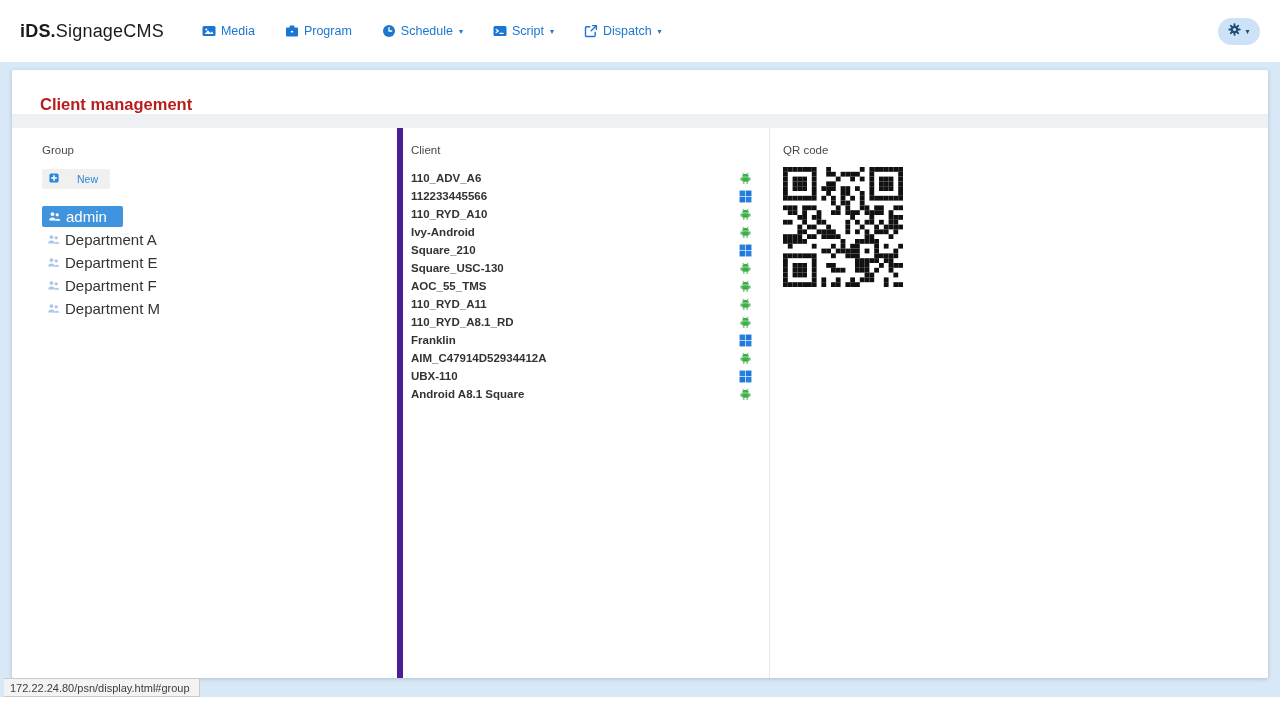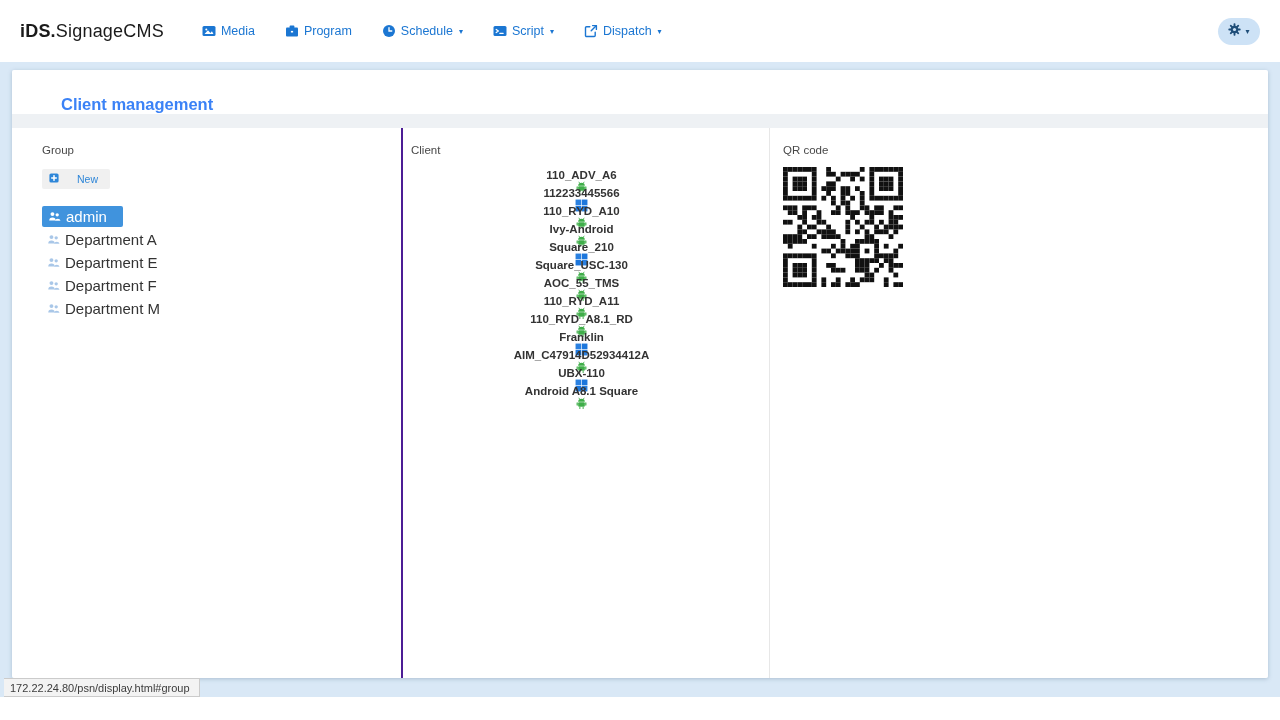--- a/index.html
+++ b/index.html
@@ -20,50 +20,50 @@
     background:#cde2f6; display:flex; align-items:center; justify-content:center; gap:3px;
     color:#1f4e79; cursor:pointer; }
   .gear-btn svg { width:13px; height:13px; }
 
   
   .page { position:absolute; left:0; top:62px; width:1280px; height:635px; background:#d9e8f6; }
   .card { position:absolute; left:12px; top:8px; width:1256px; height:608px;
     display:flex; flex-direction:column; border-radius:2px;
     box-shadow:0 1px 4px rgba(90,115,140,.35); overflow:hidden; }
   .card-head { background:#ffffff; padding:25px 25px 0 25px; }
-  .page-title { font-size:16.5px; font-weight:600; color:#3b82f6; margin-left:24px; }
+  .page-title { font-size:16.5px; font-weight:600; color:#b91c1c; margin-left:3px; }
   .tabs { display:flex; gap:22px; margin-top:24px; }
   .tab { font-size:11.5px; font-weight:600; color:#b7bec6; padding:0 1px 12px 1px;
     border-bottom:3px solid transparent; cursor:pointer; white-space:nowrap; }
   .tab.active { color:#2e86d8; border-bottom-color:#9cc6ea; }
   .band { height:14px; background:#eef1f4; }
   .content { flex:1; background:#ffffff; display:flex; }
   .col { padding-top:16px; }
   .col-label { font-size:11.5px; color:#484848; }
-  .col-group { width:391px; border-right:2px solid #4c1d95; padding-left:30px; }
+  .col-group { width:391px; border-right:6px solid #4c1d95; padding-left:30px; }
   .col-client { width:367px; border-right:1px solid #e7e7e7; padding-left:8px; padding-right:17px; }
   .col-qr { flex:1; padding-left:13px; }
 
   
   .new-btn { margin-top:13px; display:inline-flex; align-items:center; gap:18px;
     background:#f0f0f0; border:none; border-radius:2px; padding:4px 12px 4px 7px;
     font-size:10.5px; color:#2e86d8; cursor:pointer; font-family:inherit; }
   .new-btn svg { width:10px; height:10px; }
   .tree { margin-top:17px; }
   .g-row { display:flex; align-items:center; gap:5px; font-size:15px; color:#333;
     padding:2px 0; margin-bottom:2px; cursor:pointer; width:max-content; }
   .g-row .ic { width:13px; height:13px; display:inline-flex; color:#a9c7e8; }
   .g-row .ic svg { width:13px; height:13px; }
   .g-row.selected { background:#4093dd; color:#ffffff; padding:2px 16px 2px 6px; border-radius:2px; }
   .g-row.selected .ic { color:#ffffff; }
   .g-row.child { margin-left:5px; }
 
   
   .client-list { margin-top:13px; }
-  .c-row { height:18px; display:flex; align-items:center; justify-content:space-between; cursor:pointer;flex-direction:column; }
+  .c-row { height:18px; display:flex; align-items:center; justify-content:space-between; cursor:pointer; }
   .c-name { font-size:11.5px; font-weight:600; color:#333; }
   .c-os { width:13px; height:13px; display:inline-flex; }
   .c-os svg { width:13px; height:13px; }
 
   
   .qr-box { margin-top:11px; width:120px; height:120px; background:#ffffff; }
 
   
   .status-tip { position:absolute; left:4px; top:678px; height:19px; background:#f3f3f3;
     border:1px solid #cbcbcb; border-left:none; display:flex; align-items:center;

